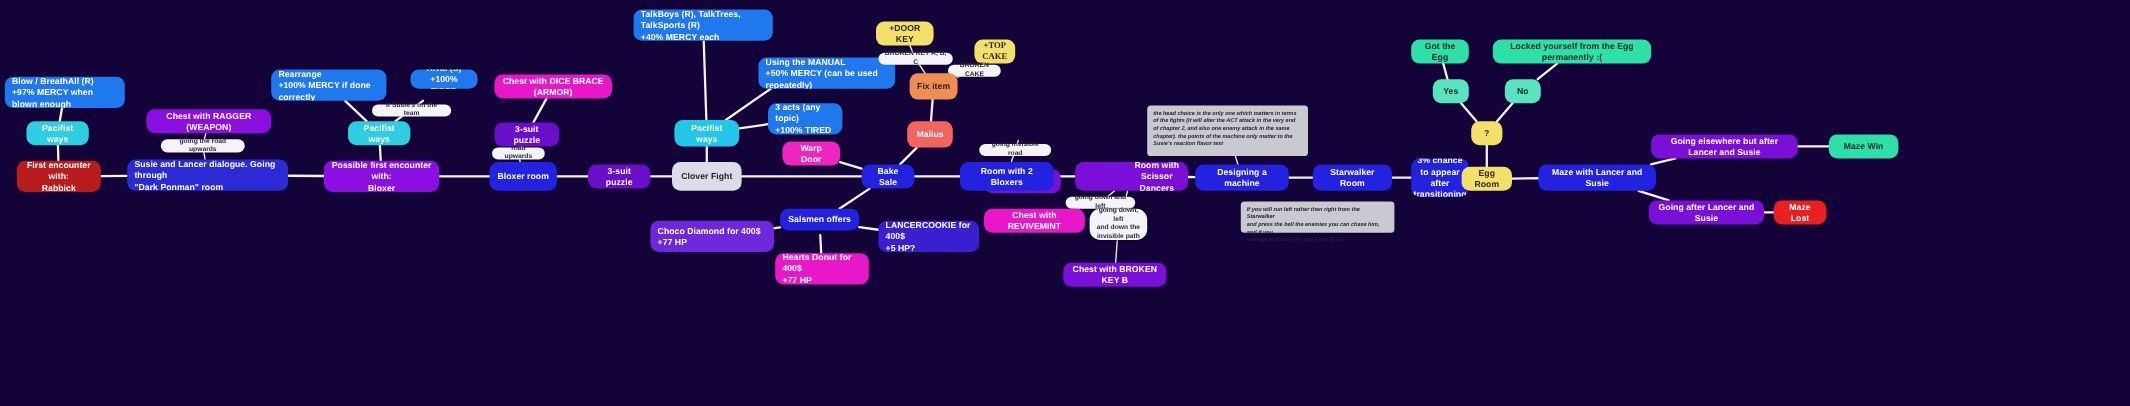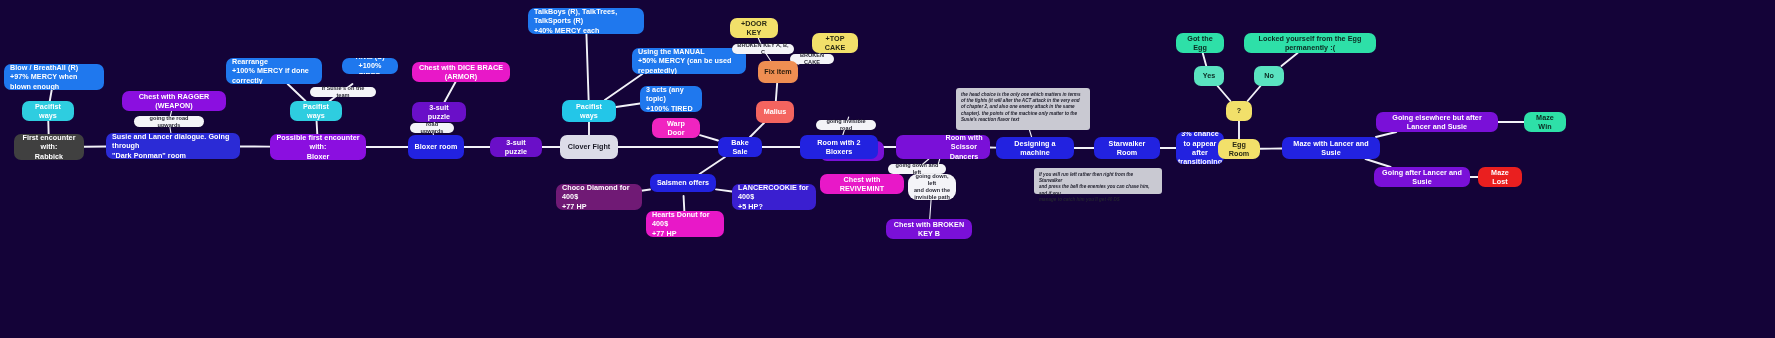--- a/index.html
+++ b/index.html
@@ -117,21 +117,21 @@
       <line x1="1260" y1="148.77173913043478" x2="1282" y2="148.5326086956522" stroke="#f2f2f8" stroke-width="1.9" stroke-linecap="round"></line>
       <line x1="1375.8461538461538" y1="137" x2="1396.2307692307693" y2="132" stroke="#f2f2f8" stroke-width="1.9" stroke-linecap="round"></line>
       <line x1="1498" y1="122" x2="1524" y2="122" stroke="#f2f2f8" stroke-width="1.9" stroke-linecap="round"></line>
       <line x1="1365.5172413793102" y1="159" x2="1390.6206896551723" y2="167" stroke="#f2f2f8" stroke-width="1.9" stroke-linecap="round"></line>
       <line x1="1470" y1="177" x2="1478" y2="177" stroke="#f2f2f8" stroke-width="1.9" stroke-linecap="round"></line>
     </svg>
   <div id="node-layer">
       <div class="node lefttext" style="background: rgb(31, 120, 238); left: 4px; top: 64px; width: 100px; height: 26px;">Blow / BreathAll (R)
 +97% MERCY when blown enough</div>
       <div class="node" style="background: rgb(46, 205, 224); left: 22px; top: 101px; width: 52px; height: 20px;">Pacifist ways</div>
-      <div class="node" style="background: #404040; left: 14px; top: 134px; width: 70px; height: 26px;">First encounter with:
+      <div class="node" style="background: #b91c1c; left: 14px; top: 134px; width: 70px; height: 26px;">First encounter with:
 Rabbick</div>
       <div class="node lefttext" style="background: rgb(43, 43, 214); left: 106px; top: 133px; width: 134px; height: 26px;">Susie and Lancer dialogue. Going through
 "Dark Ponman" room</div>
       <div class="node" style="background: rgb(139, 15, 224); left: 122px; top: 91px; width: 104px; height: 20px;">Chest with RAGGER (WEAPON)</div>
       <div class="pill" style="left: 134px; top: 116px; width: 70px; height: 11px;">going the road upwards</div>
       <div class="node lefttext" style="background: rgb(31, 120, 238); left: 226px; top: 58px; width: 96px; height: 26px;">Rearrange
 +100% MERCY if done correctly</div>
       <div class="node" style="background: rgb(31, 120, 238); left: 342px; top: 58px; width: 56px; height: 16px;">Rival (S)
 +100% TIRED</div>
       <div class="pill" style="left: 310px; top: 87px; width: 66px; height: 10px;">If Susie's on the team</div>
@@ -147,29 +147,29 @@
 +40% MERCY each</div>
       <div class="node lefttext" style="background: rgb(31, 120, 238); left: 632px; top: 48px; width: 114px; height: 26px;">Using the MANUAL
 +50% MERCY (can be used repeatedly)</div>
       <div class="node lefttext" style="background: rgb(31, 120, 238); left: 640px; top: 86px; width: 62px; height: 26px;">3 acts (any topic)
 +100% TIRED</div>
       <div class="node" style="background: rgb(35, 198, 232); left: 562px; top: 100px; width: 54px; height: 22px;">Pacifist ways</div>
       <div class="node" style="background: rgb(220, 220, 232); color: rgb(28, 28, 40); left: 560px; top: 135px; width: 58px; height: 24px;">Clover Fight</div>
       <div class="node" style="background: rgb(240, 36, 192); left: 652px; top: 118px; width: 48px; height: 20px;">Warp Door</div>
       <div class="node" style="background: rgb(34, 34, 224); left: 718px; top: 137px; width: 44px; height: 20px;">Bake Sale</div>
       <div class="node" style="background: rgb(34, 34, 224); left: 650px; top: 174px; width: 66px; height: 18px;">Salsmen offers</div>
-      <div class="node lefttext" style="background: #701a75; left: 556px; top: 184px; width: 86px; height: 26px;">Choco Diamond for 400$
+      <div class="node lefttext" style="background: #6d28d9; left: 542px; top: 184px; width: 103px; height: 26px;">Choco Diamond for 400$
 +77 HP</div>
       <div class="node lefttext" style="background: rgb(232, 24, 200); left: 646px; top: 211px; width: 78px; height: 26px;">Hearts Donut for 400$
 +77 HP</div>
       <div class="node lefttext" style="background: rgb(58, 31, 208); left: 732px; top: 184px; width: 84px; height: 26px;">LANCERCOOKIE for 400$
 +5 HP?</div>
       <div class="node" style="background: rgb(242, 224, 106); color: rgb(42, 42, 20); left: 730px; top: 18px; width: 48px; height: 20px;">+DOOR KEY</div>
       <div class="pill" style="left: 732px; top: 44px; width: 62px; height: 10px;">BROKEN KEY A, B, C</div>
-      <div class="node" style="background: rgb(242, 224, 106); color: rgb(42, 42, 20); left: 812px; top: 33px; width: 46px; height: 20px;">+TOP CAKE</div>
+      <div class="node" style="background: rgb(242, 224, 106); color: rgb(42, 42, 20); left: 812px; top: 33px; width: 34px; height: 20px; font-family: Liberation Serif, serif;">+TOP CAKE</div>
       <div class="pill" style="left: 790px; top: 54px; width: 44px; height: 10px;">BROKEN CAKE</div>
       <div class="node" style="background: rgb(239, 142, 82); color: rgb(42, 28, 12); left: 758px; top: 61px; width: 40px; height: 22px;">Fix item</div>
       <div class="node" style="background: rgb(244, 100, 95); left: 756px; top: 101px; width: 38px; height: 22px;">Malius</div>
       <div class="node" style="background: rgb(122, 16, 216); left: 820px; top: 97px; width: 64px; height: 20px; margin-top: 44px;">Chest with 40 D$</div>
       <div class="pill" style="left: 816px; top: 120px; width: 60px; height: 10px;">going invisible road</div>
       <div class="node" style="background: rgb(34, 34, 224); left: 800px; top: 135px; width: 78px; height: 24px;">Room with 2 Bloxers</div>
       <div class="node" style="background: rgb(122, 16, 216); left: 896px; top: 135px; width: 94px; height: 24px; padding-left: 48px;">Room with Scissor Dancers</div>
       <div class="pill" style="left: 888px; top: 164px; width: 58px; height: 10px;">going down and left</div>
       <div class="node" style="background: rgb(232, 24, 200); left: 820px; top: 174px; width: 84px; height: 20px;">Chest with REVIVEMINT</div>
       <div class="pill" style="left: 908px; top: 174px; width: 48px; height: 26px;">going down, left
@@ -191,17 +191,17 @@
 after
 transitioning</div>
       <div class="node" style="background: rgb(242, 224, 106); color: rgb(42, 42, 20); left: 1218px; top: 139px; width: 42px; height: 20px;">Egg Room</div>
       <div class="node" style="background: rgb(46, 224, 168); color: rgb(12, 42, 34); left: 1176px; top: 33px; width: 48px; height: 20px;">Got the Egg</div>
       <div class="node" style="background: rgb(46, 224, 168); color: rgb(12, 42, 34); left: 1244px; top: 33px; width: 132px; height: 20px;">Locked yourself from the Egg permanently :(</div>
       <div class="node" style="background: rgb(90, 227, 192); color: rgb(12, 42, 34); left: 1194px; top: 66px; width: 30px; height: 20px;">Yes</div>
       <div class="node" style="background: rgb(90, 227, 192); color: rgb(12, 42, 34); left: 1254px; top: 66px; width: 30px; height: 20px;">No</div>
       <div class="node" style="background: rgb(242, 224, 106); color: rgb(42, 42, 20); left: 1226px; top: 101px; width: 26px; height: 20px;">?</div>
       <div class="node" style="background: rgb(34, 34, 224); left: 1282px; top: 137px; width: 98px; height: 22px;">Maze with Lancer and Susie</div>
       <div class="node" style="background: rgb(122, 16, 216); left: 1376px; top: 112px; width: 122px; height: 20px;">Going elsewhere but after Lancer and Susie</div>
-      <div class="node" style="background: rgb(46, 224, 168); color: rgb(12, 42, 34); left: 1524px; top: 112px; width: 42px; height: 20px;">Maze Win</div>
+      <div class="node" style="background: rgb(46, 224, 168); color: rgb(12, 42, 34); left: 1524px; top: 112px; width: 58px; height: 20px;">Maze Win</div>
       <div class="node" style="background: rgb(122, 16, 216); left: 1374px; top: 167px; width: 96px; height: 20px;">Going after Lancer and Susie</div>
       <div class="node" style="background: rgb(234, 31, 31); left: 1478px; top: 167px; width: 44px; height: 20px;">Maze Lost</div>
     </div>
 </div>
 
 </body></html>

